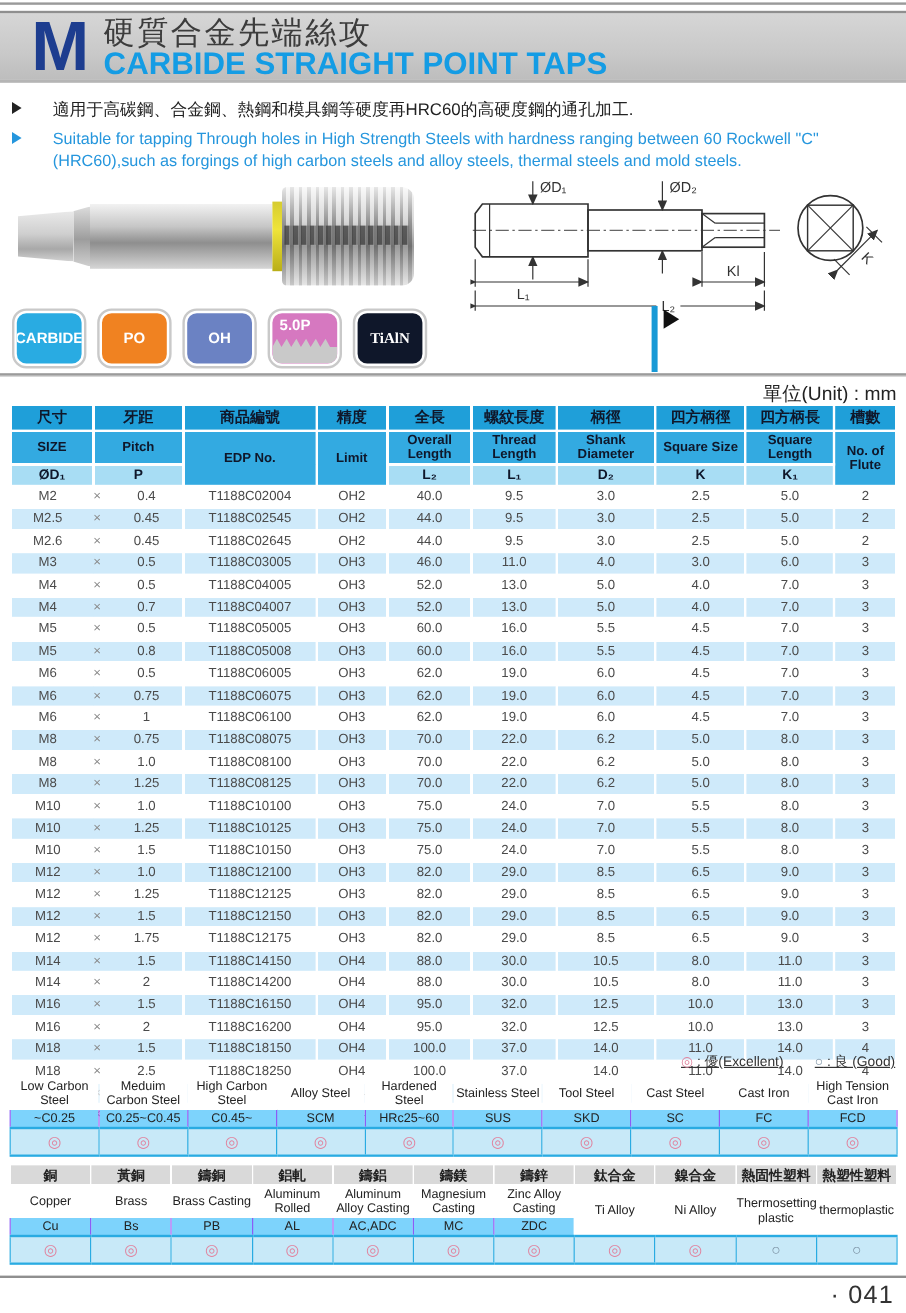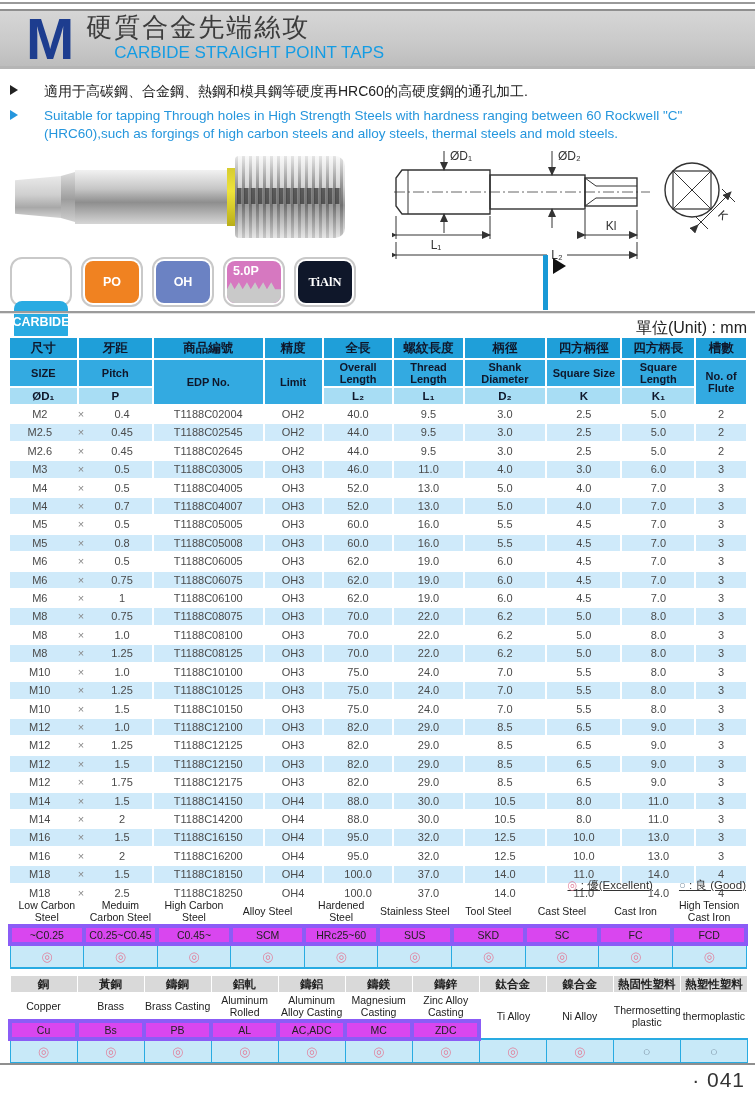--- a/index.html
+++ b/index.html
@@ -14,21 +14,21 @@
     background:linear-gradient(180deg,#d6d6d6 0%,#c9c9c9 60%,#bdbdbd 100%);
     border-top:2px solid #8f8f8f;border-bottom:3px solid #b5b5b5;
     display:flex;align-items:center;box-sizing:border-box;
   }
   .m-letter{
     font-size:58px;font-weight:bold;color:#1d3d8f;line-height:55px;
     margin:0 14px 0 26px;letter-spacing:-2px;
   }
   .banner-titles{display:flex;flex-direction:column;justify-content:center;}
   .title-zh{font-size:26px;color:#3c3c3c;line-height:28px;letter-spacing:2px;}
-  .title-en{font-size:17px;font-weight:normal;color:#149ce4;line-height:24px;margin-left:28px;}
+  .title-en{font-size:26px;font-weight:bold;color:#149ce4;line-height:24px;}
   
   .intro{position:absolute;left:10px;top:82px;width:738px;}
   .bullet{display:flex;margin-bottom:7px;gap:20px;}
   .tri{width:0;height:0;border-left:8px solid #222;border-top:5px solid transparent;
        border-bottom:5px solid transparent;margin:3px 6px 0 0;flex:none;}
   .tri.blue{border-left-color:#2596dd;}
   .b-zh{font-size:14px;color:#222;line-height:18px;}
   .b-en{font-size:13.5px;color:#2596dd;line-height:18px;}
   
   .photo{position:absolute;left:15px;top:150px;width:335px;height:95px;}
@@ -85,21 +85,21 @@
   
   .mats{position:absolute;left:8px;top:878px;width:740px;}
   .legend{text-align:right;font-size:11.5px;color:#333;height:16px;line-height:14px;padding-right:2px;text-decoration:underline;}
   .legend .exc{color:#e0849f;font-weight:bold;}
   .legend .good{color:#7d93a5;font-weight:bold;}
   .legend .lg2{margin-left:26px;}
   table.mat{width:100%;border-collapse:collapse;table-layout:fixed;margin-top:3px;}
   table.mat td{text-align:center;padding:0;overflow:hidden;}
   tr.mzh td{background:#d9d9d9;border:1px solid #fff;font-size:11.5px;font-weight:bold;color:#222;height:16px;}
   tr.men td{font-size:10.5px;color:#222;height:26px;line-height:12px;border:1px solid #fff;background:#fff;}
-  tr.mcode td{font-size:10.5px;color:#222;height:14px;border:4px solid #8b5cf6;background:#d946ef;margin-top:33px;}
+  tr.mcode td{font-size:10.5px;color:#222;height:14px;border:1px solid #8b5cf6;background:#7dd3fc;margin-top:33px;}
   tr.mrate td{background:#c8e9f8;height:21px;border-left:1px solid #29abe2;border-right:1px solid #29abe2;
     border-top:2px solid #29abe2;border-bottom:2px solid #29abe2;font-size:13px;font-weight:bold;}
   tr.mrate td .exc{color:#e0849f;}
   tr.mrate td .good{color:#7d93a5;}
   
   .rule2{position:absolute;left:0;top:1063px;width:755px;height:2px;background:#8f8f8f;}
   .pagenum{position:absolute;right:10px;top:1068px;font-size:21px;color:#333;letter-spacing:1px;}
 </style>
 </head>
 <body>
@@ -185,21 +185,21 @@
     <line x1="319" y1="25" x2="281" y2="63" stroke="#333" stroke-width="1"></line>
     <line x1="303" y1="70" x2="316" y2="83" stroke="#333" stroke-width="1"></line>
     <line x1="330" y1="43" x2="343" y2="56" stroke="#333" stroke-width="1"></line>
     <line x1="306" y1="79" x2="339" y2="46" stroke="#333" stroke-width="1" marker-start="url(#ar)" marker-end="url(#ar)"></line>
     <text class="dim-text" x="328" y="72" text-anchor="middle" transform="rotate(45 328 72)">K</text>
   </svg>
 </div>
 
 <div class="badges">
   <div class="badge">
-    <div class="badge-inner" style="background: rgb(41, 171, 226); margin-top: 40px;">
+    <div class="badge-inner" style="background: rgb(41, 171, 226);">
         <span>CARBIDE</span>
       </div>
   </div>
   <div class="badge">
     <div class="badge-inner" style="background: rgb(240, 130, 33);">
         <span>PO</span>
       </div>
   </div>
   <div class="badge">
     <div class="badge-inner" style="background: rgb(107, 130, 195);">

